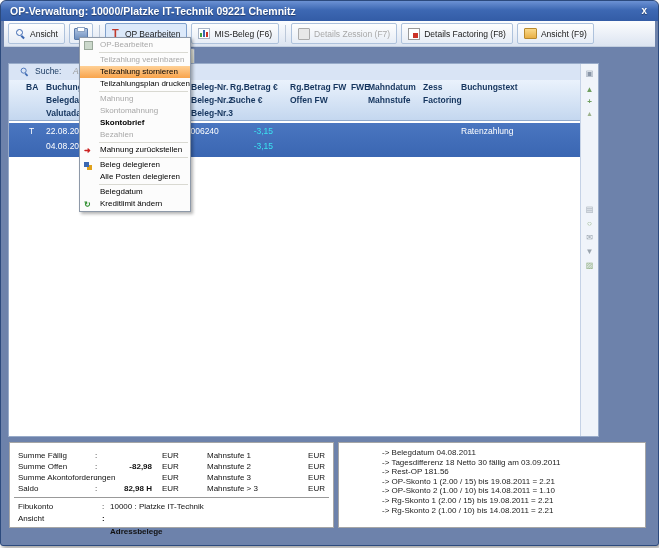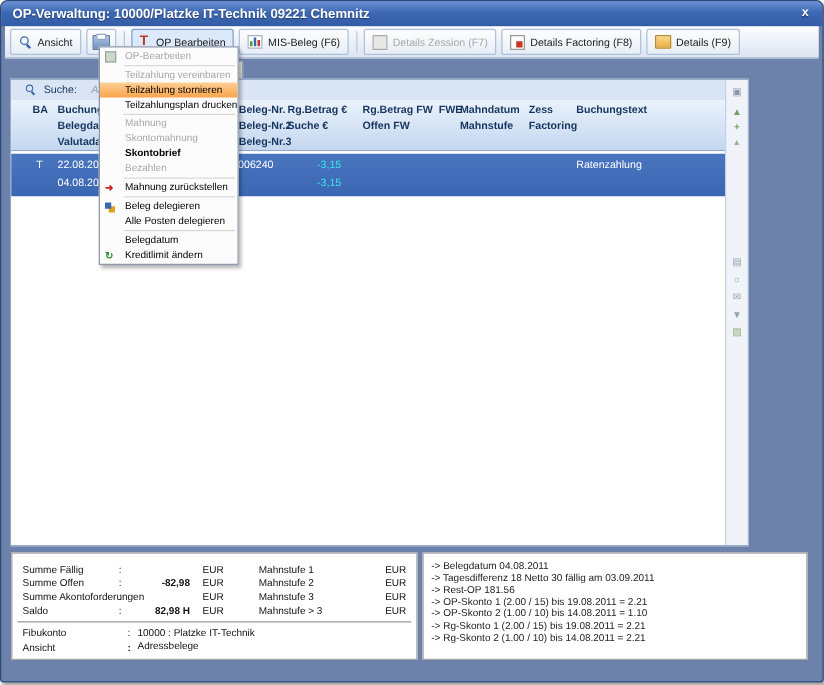--- a/index.html
+++ b/index.html
@@ -61,21 +61,21 @@
   .hc{position:absolute;line-height:13px;white-space:pre;}
   .rows{position:absolute;left:0;top:57px;right:17px;bottom:0;background:#fff;}
   .selrow{position:absolute;left:0;right:0;top:2px;height:34px;
     background:linear-gradient(#4A76C0,#3A66B2);color:#fff;font-size:8.5px;}
   .cell{position:absolute;white-space:nowrap;}
   .amt{color:#3BE3F0;text-align:right;width:64px;}
   
   .strip{position:absolute;top:0;right:0;bottom:0;width:17px;background:#F0F4FA;border-left:1px solid #C5D2E6;}
   .strip span{position:absolute;left:2px;width:13px;text-align:center;font-size:8px;line-height:11px;}
   
-  .panel{position:absolute;background:#fff;border:1px solid #A6A6A6;box-sizing:border-box;font-size:8px;color:#111;}
+  .panel{position:absolute;background:#fff;border:1px solid #A6A6A6;box-sizing:border-box;font-size:8px;color:#111;padding-left:37px;}
   .panel-left{left:8px;top:441px;width:325px;height:86px;}
   .panel-right{left:337px;top:441px;width:308px;height:86px;color:#222;}
   .pl-cell{position:absolute;white-space:nowrap;}
   .pl-val{width:50px;text-align:right;font-weight:bold;}
   .pl-sep{position:absolute;left:4px;right:4px;height:1px;background:#999;}
   .info-line{white-space:nowrap;line-height:9.6px;}
   .panel-right .inner{padding:5px 6px;}
   
   .menu{position:absolute;left:78px;top:36px;width:110px;background:#FCFCFC;
     border:1px solid #8E99A8;box-shadow:2px 2px 3px rgba(0,0,0,.3);z-index:50;
@@ -133,21 +133,21 @@
       <span>Details Zession (F7)</span>
     </span>
     <span class="tbtn">
       <span class="ic ic-fact">
           <i></i>
         </span>
       <span>Details Factoring (F8)</span>
     </span>
     <span class="tbtn">
       <span class="ic ic-det"></span>
-      <span>Details (F9)</span>
+      <span>Ansicht (F9)</span>
     </span>
   </div>
 
   <div class="tabs">
     <span class="tab-active">1 Offene Belege</span>
     <span class="tab-partial">en</span>
   </div>
 
   <div class="main">
     <div class="searchband">
@@ -234,21 +234,21 @@
     <span class="pl-cell" style="right:8px;top:41px">EUR</span>
 
     <span class="pl-sep" style="top:54px"></span>
 
     <span class="pl-cell" style="left:8px;top:59px">Fibukonto</span>
     <span class="pl-cell" style="left:92px;top:59px">:</span>
     <span class="pl-cell" style="left:100px;top:59px">10000 : Platzke IT-Technik</span>
 
     <span class="pl-cell" style="left:8px;top:71px">Ansicht</span>
     <span class="pl-cell" style="left:92px;top:71px;font-weight:bold">:</span>
-    <span class="pl-cell" style="left:100px;top:69px;font-weight:normal">Adressbelege</span>
+    <span class="pl-cell" style="left:100px;top:84px;font-weight:bold">Adressbelege</span>
   </div>
 
   <div class="panel panel-right">
     <div class="inner">
       <div class="info-line">-&gt; Belegdatum 04.08.2011</div>
       <div class="info-line">-&gt; Tagesdifferenz 18 Netto 30 fällig am 03.09.2011</div>
       <div class="info-line">-&gt; Rest-OP 181.56</div>
       <div class="info-line">-&gt; OP-Skonto 1 (2.00 / 15) bis 19.08.2011 = 2.21</div>
       <div class="info-line">-&gt; OP-Skonto 2 (1.00 / 10) bis 14.08.2011 = 1.10</div>
       <div class="info-line">-&gt; Rg-Skonto 1 (2.00 / 15) bis 19.08.2011 = 2.21</div>

